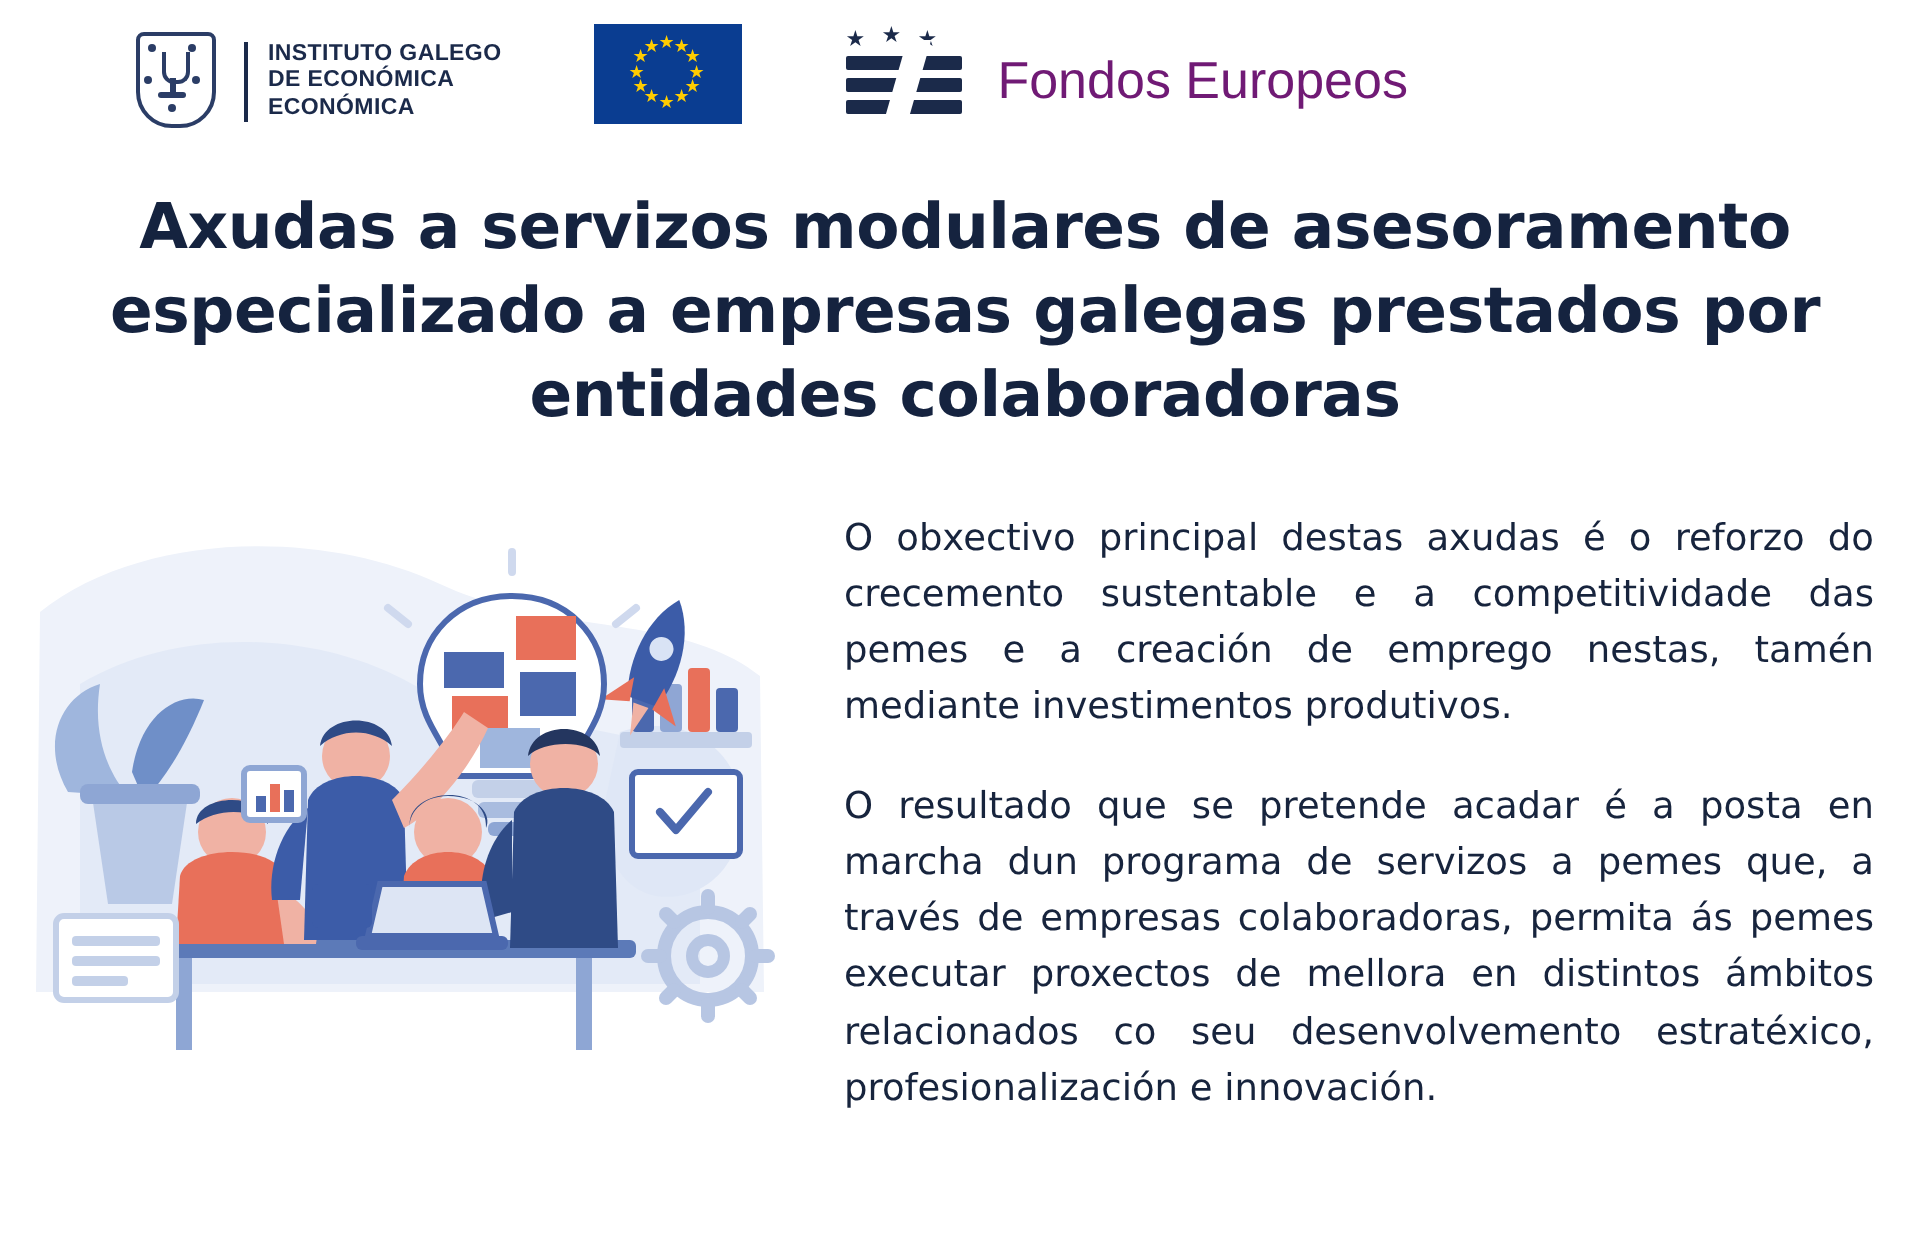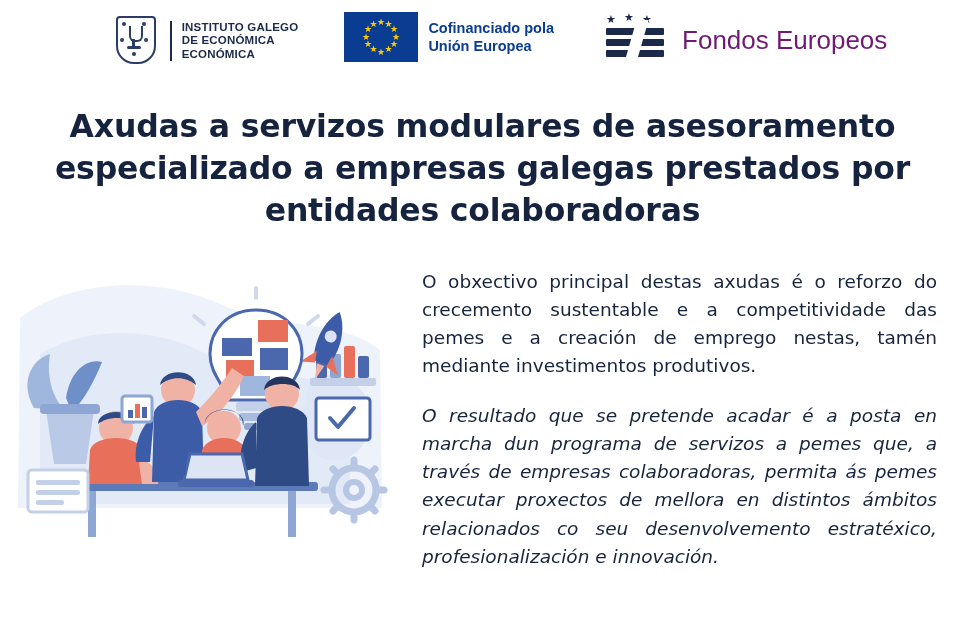--- a/index.html
+++ b/index.html
@@ -17,21 +17,20 @@
   }
 
   
   .logo-bar {
     display: flex;
     align-items: flex-start;
     padding: 12px 30px 0 60px;
     gap: 46px;
     height: 78px;
     box-sizing: border-box;
-    justify-content: center;
   }
 
   .logo-block {
     display: flex;
     align-items: center;
     gap: 10px;
   }
 
   
   .igape-emblem {
@@ -163,21 +162,21 @@
   .fe-text {
     font-family: "Liberation Sans", sans-serif;
     font-size: 26px;
     font-weight: 400;
     color: #701a75;
     white-space: nowrap;
   }
 
   
   .title {
-    margin: 28px 34px 0 34px;
+    margin: 16px 34px 0 34px;
     text-align: center;
     font-family: "DejaVu Sans", sans-serif;
     font-weight: 700;
     font-size: 31.5px;
     line-height: 1.33;
     color: #15233f;
     letter-spacing: -0.2px;
   }
 
   
@@ -200,21 +199,21 @@
     padding-top: 10px;
   }
   .paragraphs p {
     margin: 0 0 22px 0;
     font-family: "DejaVu Sans", sans-serif;
     font-size: 18.5px;
     line-height: 1.52;
     color: #17243d;
     text-align: justify;
   }
-  .paragraphs p:last-child { margin-bottom: 0; font-style: italic; }
+  .paragraphs p:last-child { margin-bottom: 0; }
 
   
   .page-tint {
     position: absolute;
     left: 0; bottom: 0;
     width: 100%; height: 8px;
     background: #ffffff;
   }
 </style>
 </head>
@@ -247,24 +246,20 @@
         <span class="eu-star" style="left: 47.5px; top: 20.5px;">★</span>
         <span class="eu-star" style="left: 45.4904px; top: 28px;">★</span>
         <span class="eu-star" style="left: 40px; top: 33.4904px;">★</span>
         <span class="eu-star" style="left: 32.5px; top: 35.5px;">★</span>
         <span class="eu-star" style="left: 25px; top: 33.4904px;">★</span>
         <span class="eu-star" style="left: 19.5096px; top: 28px;">★</span>
         <span class="eu-star" style="left: 17.5px; top: 20.5px;">★</span>
         <span class="eu-star" style="left: 19.5096px; top: 13px;">★</span>
         <span class="eu-star" style="left: 25px; top: 7.50962px;">★</span>
       </span>
-    <span class="eu-text">
-      <div>Cofinanciado pola</div>
-      <div>Unión Europea</div>
-    </span>
   </div>
 
   <div class="logo-block">
     <span class="fe-mark">
       <span class="star s1">★</span>
         <span class="star s2">★</span>
         <span class="star s3">★</span>
       <span class="bar b1"></span>
       <span class="bar b2"></span>
       <span class="bar b3"></span>

